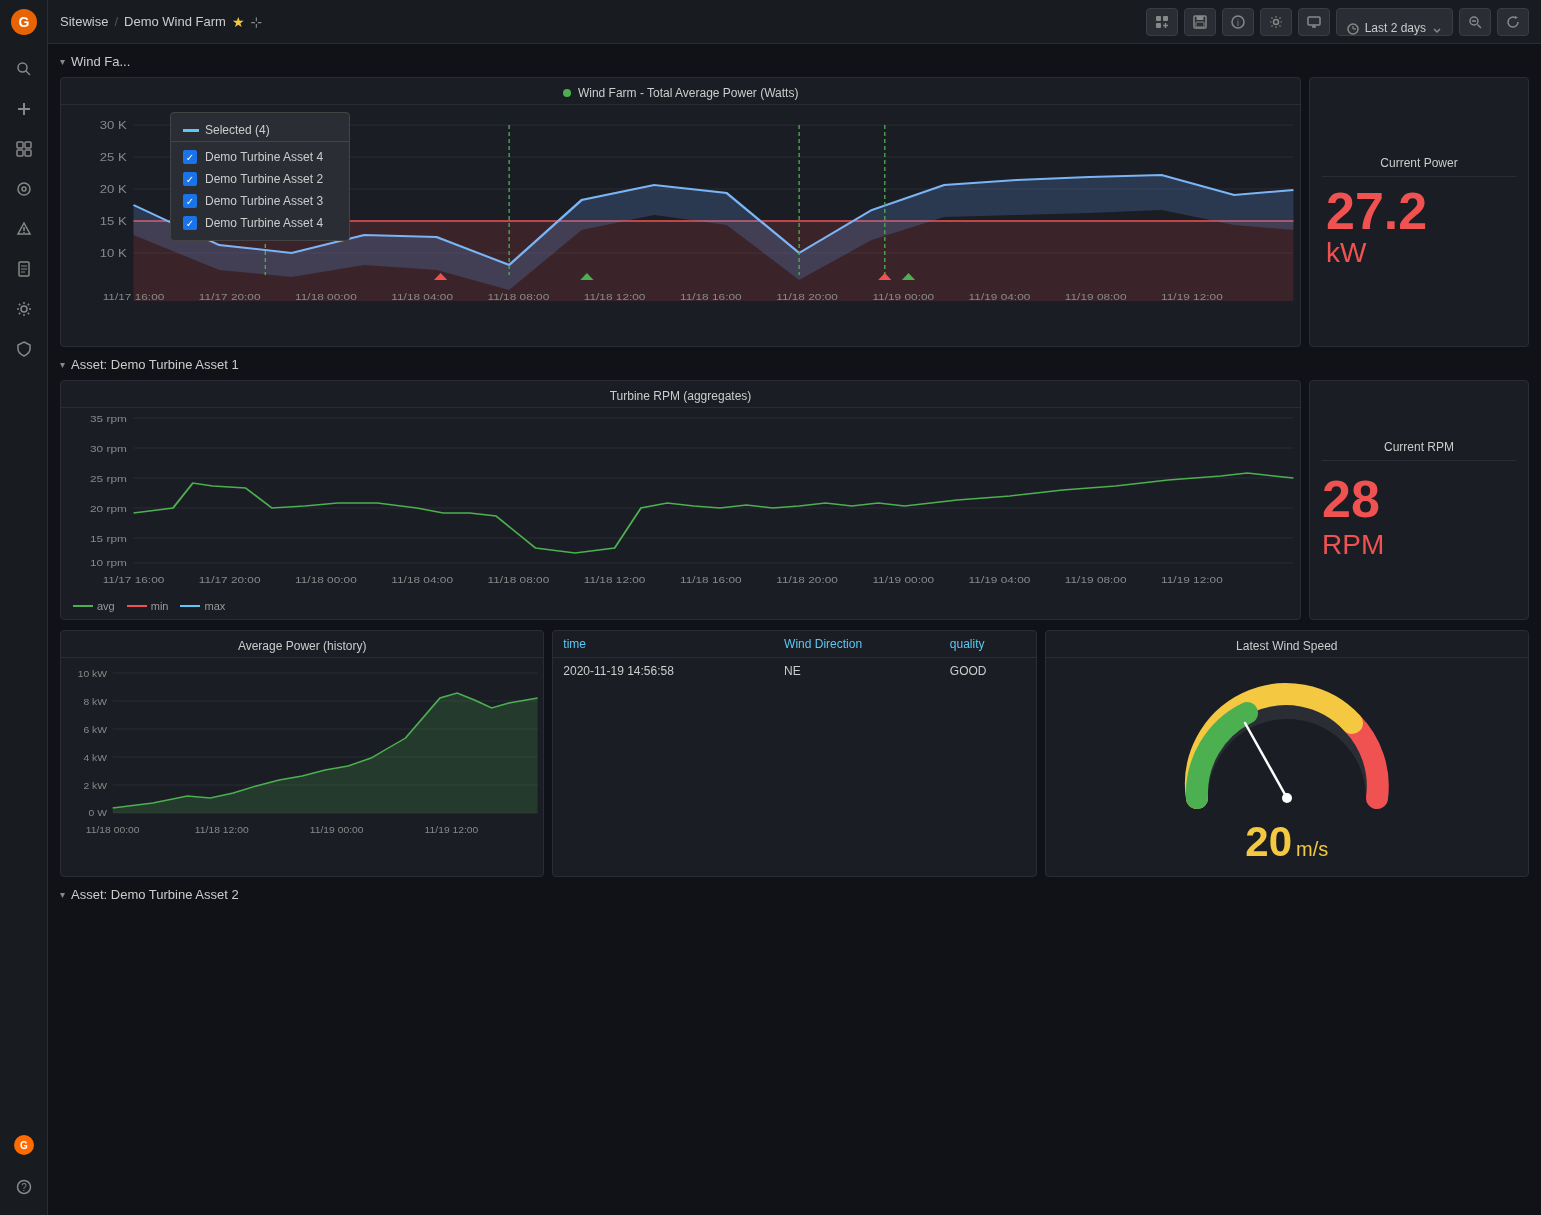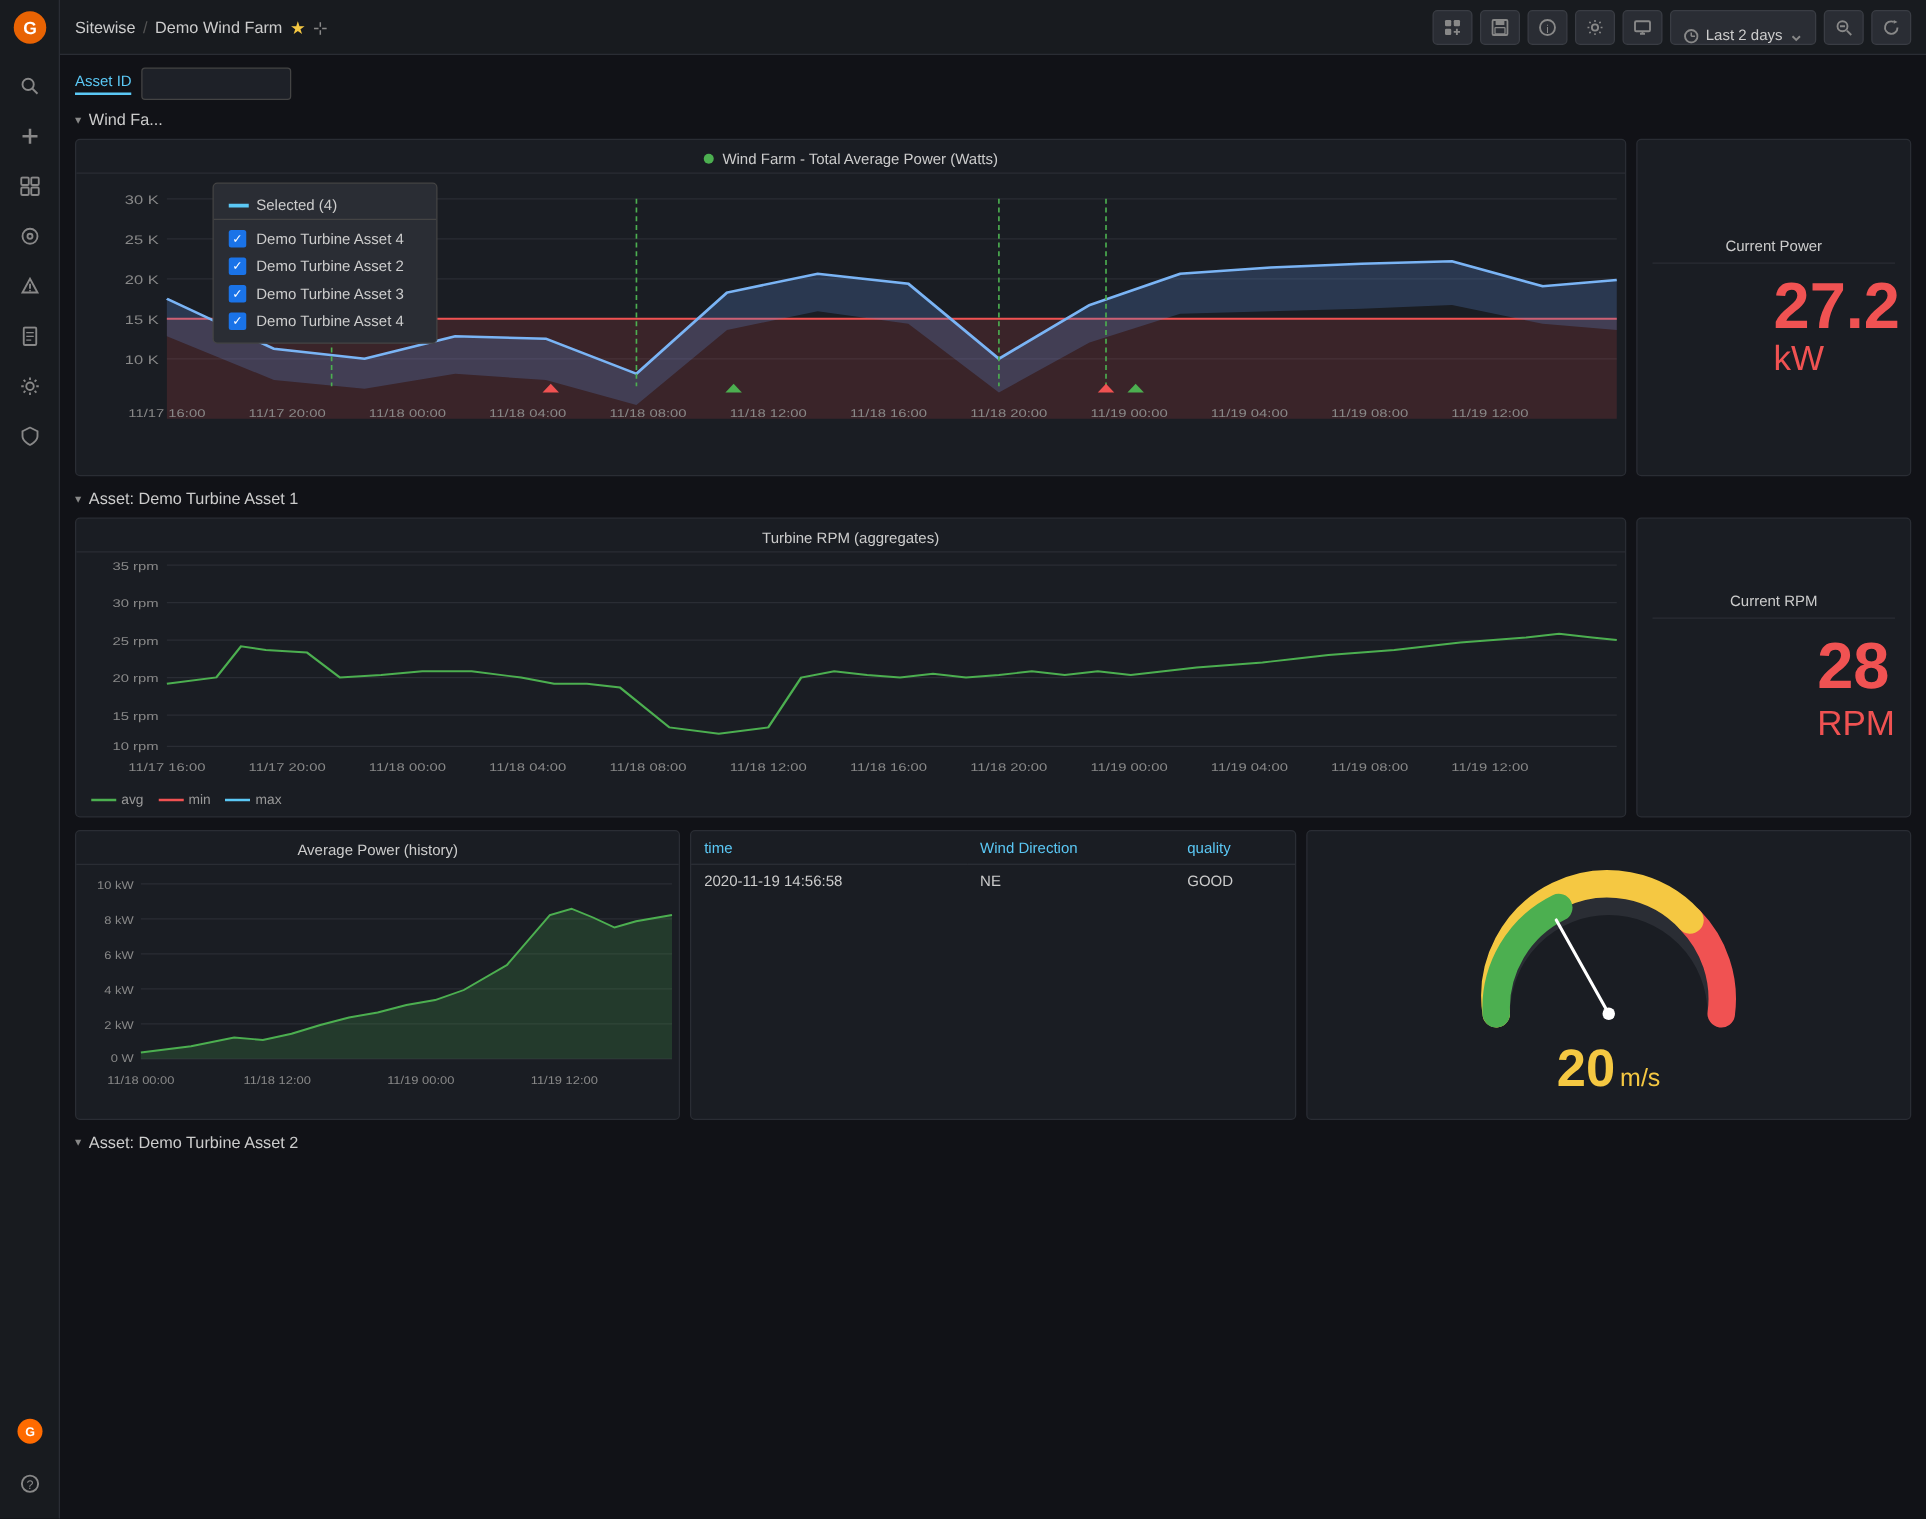--- a/index.html
+++ b/index.html
@@ -179,21 +179,21 @@
 
     
     .kpi-panel {
       background: #1a1d23;
       border: 1px solid #2a2d34;
       border-radius: 4px;
       width: 220px;
       flex-shrink: 0;
       display: flex;
       flex-direction: column;
-      align-items: flex-end;
+      align-items: flex-start;
       justify-content: center;
       padding: 12px;
     }
     .kpi-title {
       font-size: 12px;
       color: #ccc;
       margin-bottom: 8px;
       border-bottom: 1px solid #2a2d34;
       width: 100%;
       text-align: center;
@@ -525,24 +525,20 @@
         <svg width="14" height="14" viewBox="0 0 14 14" fill="none">
           <path d="M12 7 A5 5 0 1 1 9 2.5" stroke="#888" stroke-width="1.5" fill="none"></path>
           <path d="M9 1 L9 4 L12 2.5 Z" fill="#888"></path>
         </svg>
       </div>
     </div>
   </div>
 
   <div class="content">
 
-    <div class="asset-id-row">
-      <span class="asset-id-label">Asset ID</span>
-      <input class="asset-id-input" type="text" value="" style="">
-    </div>
 
     <div style="position: relative;">
       <div class="section-header">
         <span class="chevron">▾</span>
         <span>Wind Fa...</span>
       </div>
 
       <div class="dropdown-overlay">
         <div class="dropdown-header">
           <span style="width:16px; height:3px; background:#5bc8f5; display:inline-block;"></span>
@@ -743,20 +739,21 @@
             <tr>
               <td>2020-11-19 14:56:58</td>
               <td>NE</td>
               <td class="quality-good">GOOD</td>
             </tr>
           </tbody>
         </table>
       </div>
 
       <div class="wind-gauge-panel">
+        <div class="panel-title" style="width:100%;">Latest Wind Speed</div>
         <div class="gauge-container">
 
           <svg width="220" height="150" viewBox="0 0 220 150">
 
             <path d="M 20 130 A 90 90 0 0 1 200 130" fill="none" stroke="#2a2d34" stroke-width="22" stroke-linecap="round"></path>
 
             <path d="M 175 55 A 90 90 0 0 1 200 130" fill="none" stroke="#f05252" stroke-width="22" stroke-linecap="round"></path>
 
             <path d="M 20 130 A 90 90 0 0 1 175 55" fill="none" stroke="#f5c842" stroke-width="22" stroke-linecap="round"></path>
 

